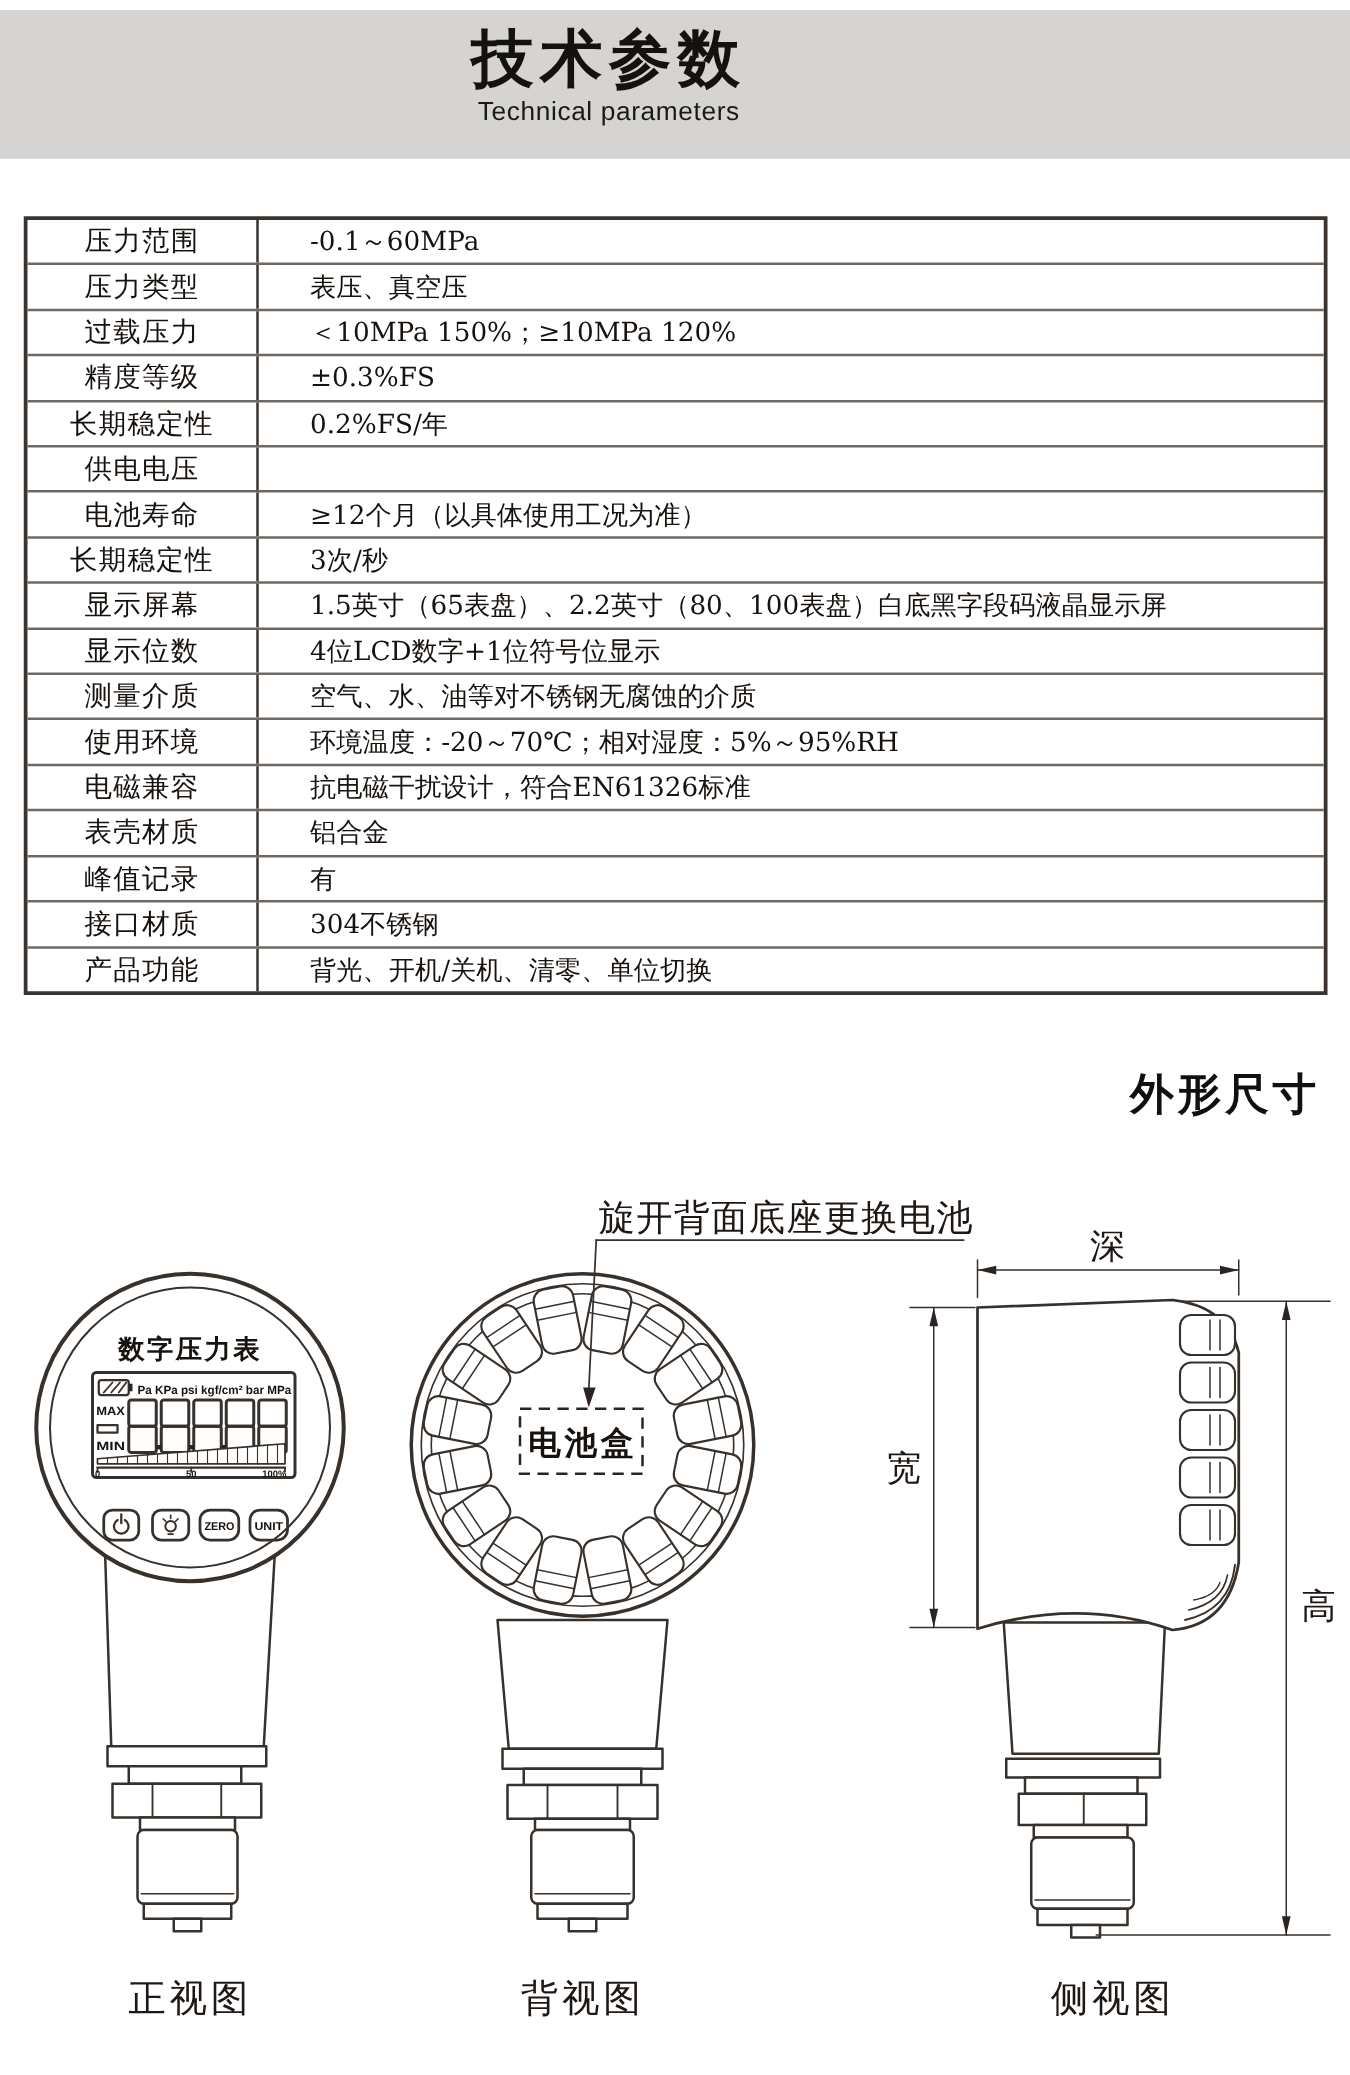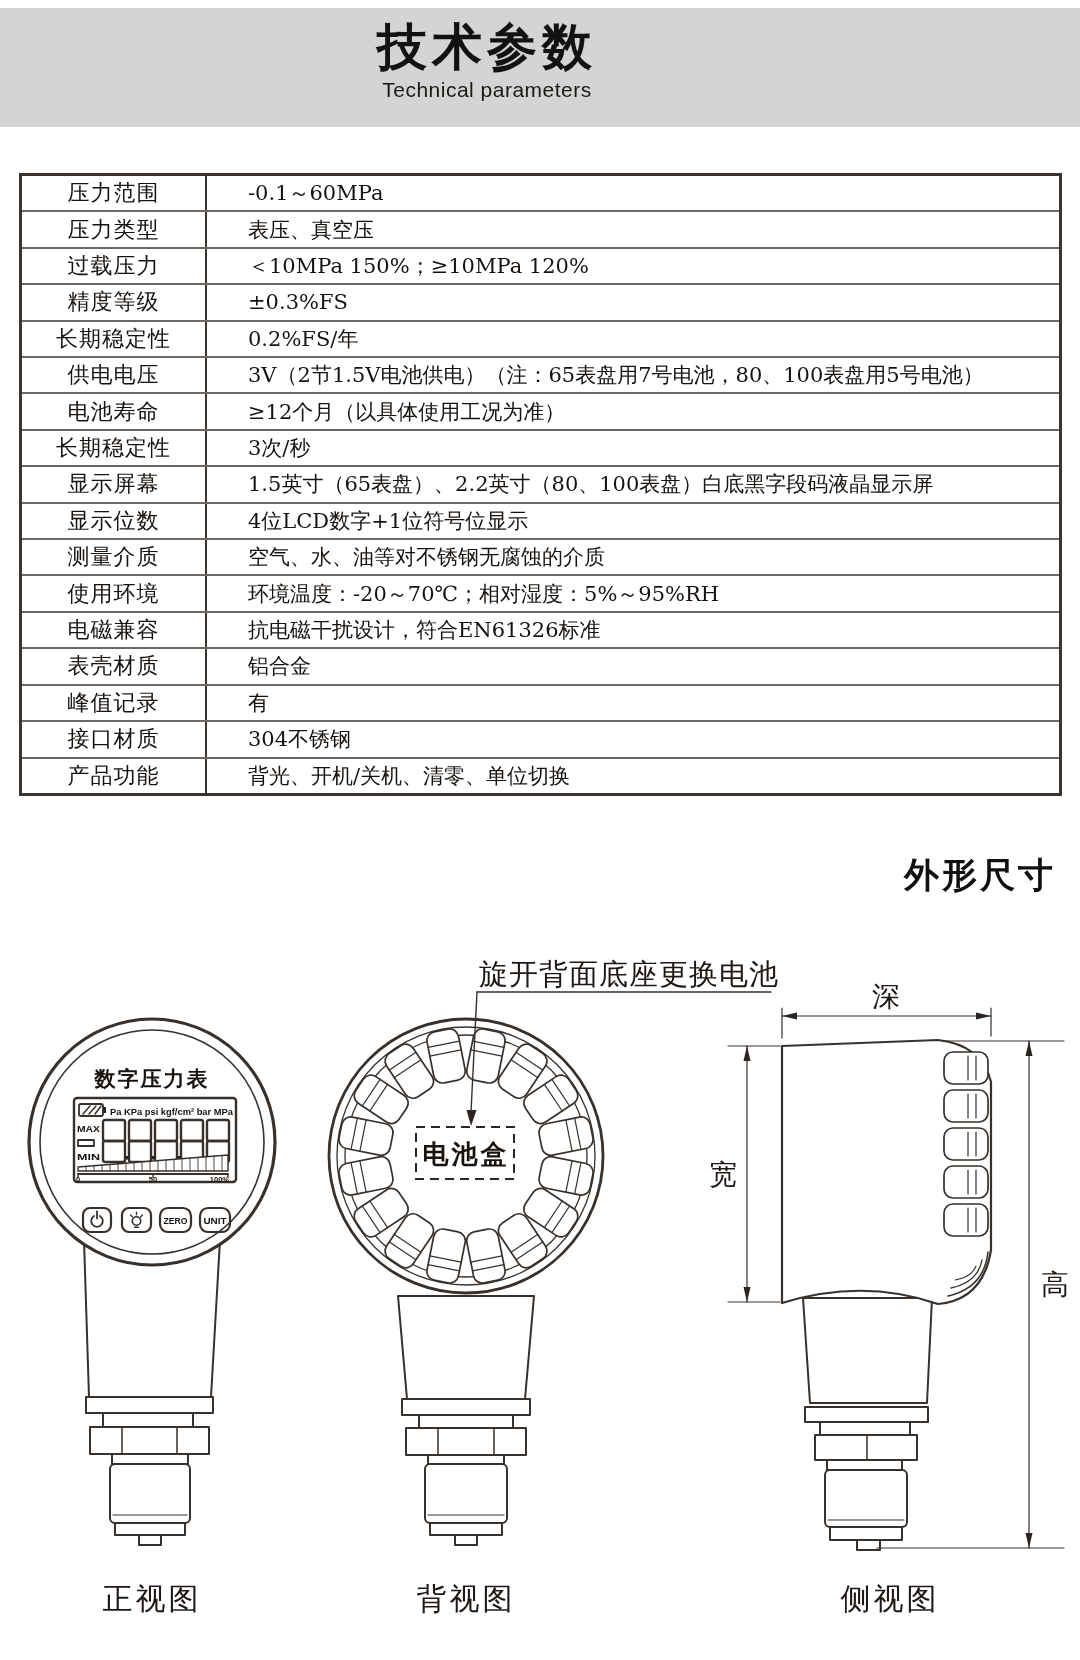--- a/index.html
+++ b/index.html
@@ -60,21 +60,20 @@
     <div class="spec-row">
         <div class="spec-label">精度等级</div>
         <div class="spec-value">±0.3%FS</div>
       </div>
     <div class="spec-row">
         <div class="spec-label">长期稳定性</div>
         <div class="spec-value">0.2%FS/年</div>
       </div>
     <div class="spec-row">
         <div class="spec-label">供电电压</div>
-        <div class="spec-value">3V（2节1.5V电池供电）（注：65表盘用7号电池，80、100表盘用5号电池）</div>
       </div>
     <div class="spec-row">
         <div class="spec-label">电池寿命</div>
         <div class="spec-value">≥12个月（以具体使用工况为准）</div>
       </div>
     <div class="spec-row">
         <div class="spec-label">长期稳定性</div>
         <div class="spec-value">3次/秒</div>
       </div>
     <div class="spec-row">

